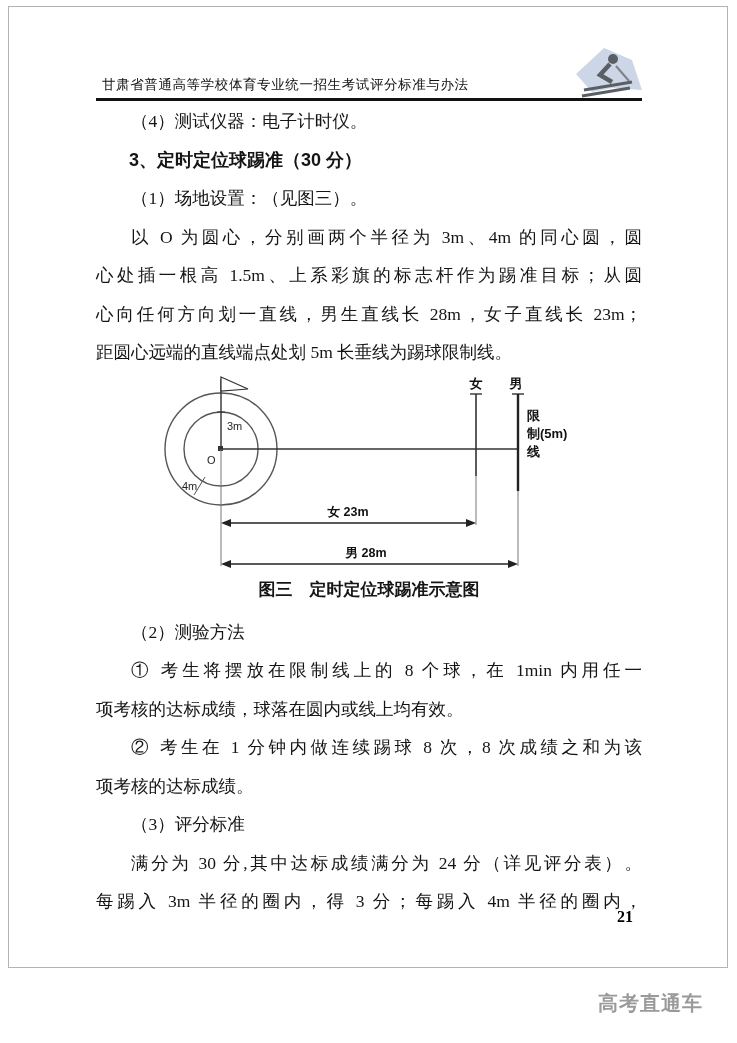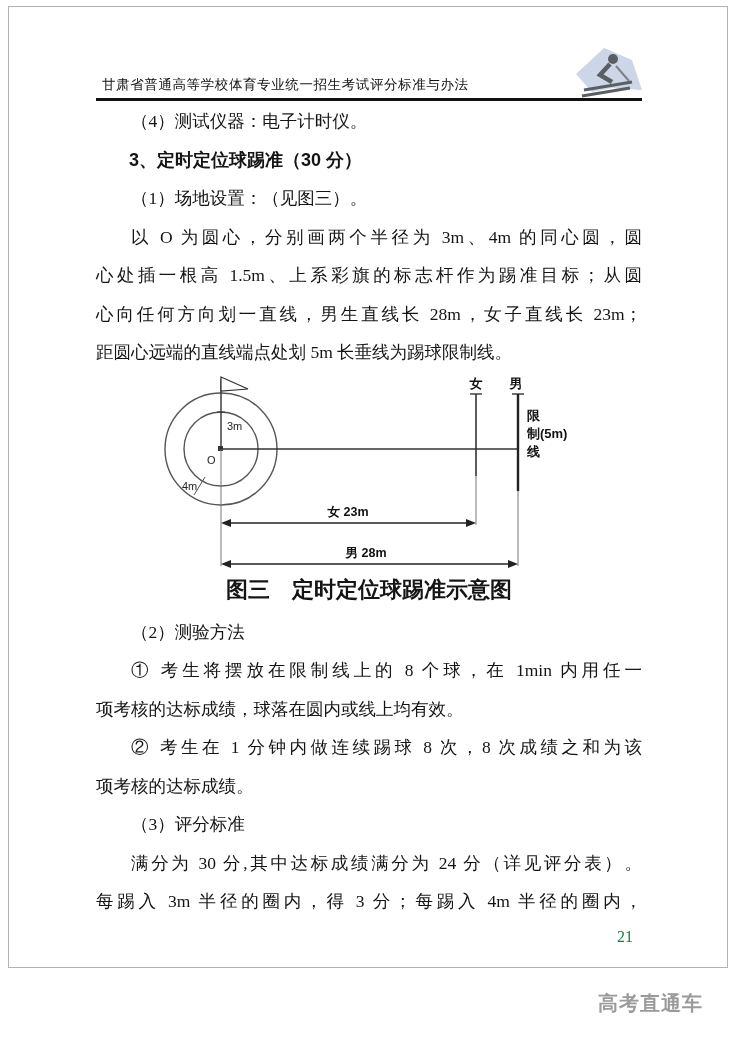--- a/index.html
+++ b/index.html
@@ -20,27 +20,27 @@
   .jline { text-align:justify; text-align-last:justify; }
   .heading {
     font-family:"Liberation Sans","DejaVu Sans",sans-serif;
     font-weight:bold; font-size:18px; text-indent:33px; margin-top:6px;
   }
   .para { margin:0; }
   .figure { margin:2px 0 0 0; }
   .diagram { display:block; margin-left:52px; }
   .caption {
     font-family:"Liberation Sans","DejaVu Sans",sans-serif;
-    font-weight:bold; font-size:22px; text-align:center; line-height:22px;
+    font-weight:bold; font-size:17px; text-align:center; line-height:22px;
   }
   .mt { margin-top:12px; }
   .dt-small { font-family:"Liberation Sans","DejaVu Sans",sans-serif; font-size:11px; fill:#222; }
   .dt-mark  { font-family:"Liberation Sans","DejaVu Sans",sans-serif; font-size:13px; font-weight:bold; fill:#111; }
   .dt-dim   { font-family:"Liberation Sans","DejaVu Sans",sans-serif; font-size:12.5px; font-weight:bold; fill:#111; }
-  .page-number { position:absolute; left:617px; top:928px; font-size:16px; color:#15803d; }
+  .page-number { position:absolute; left:617px; top:908px; font-size:16px; color:#000000;font-weight:bold; }
   .watermark {
     position:absolute; left:598px; top:990px;
     font-family:"Liberation Sans","DejaVu Sans",sans-serif;
     font-weight:bold; font-size:20px; color:#9a9a9a; letter-spacing:1px;
   }
 </style>
 </head>
 <body>
 
 <div class="page">

